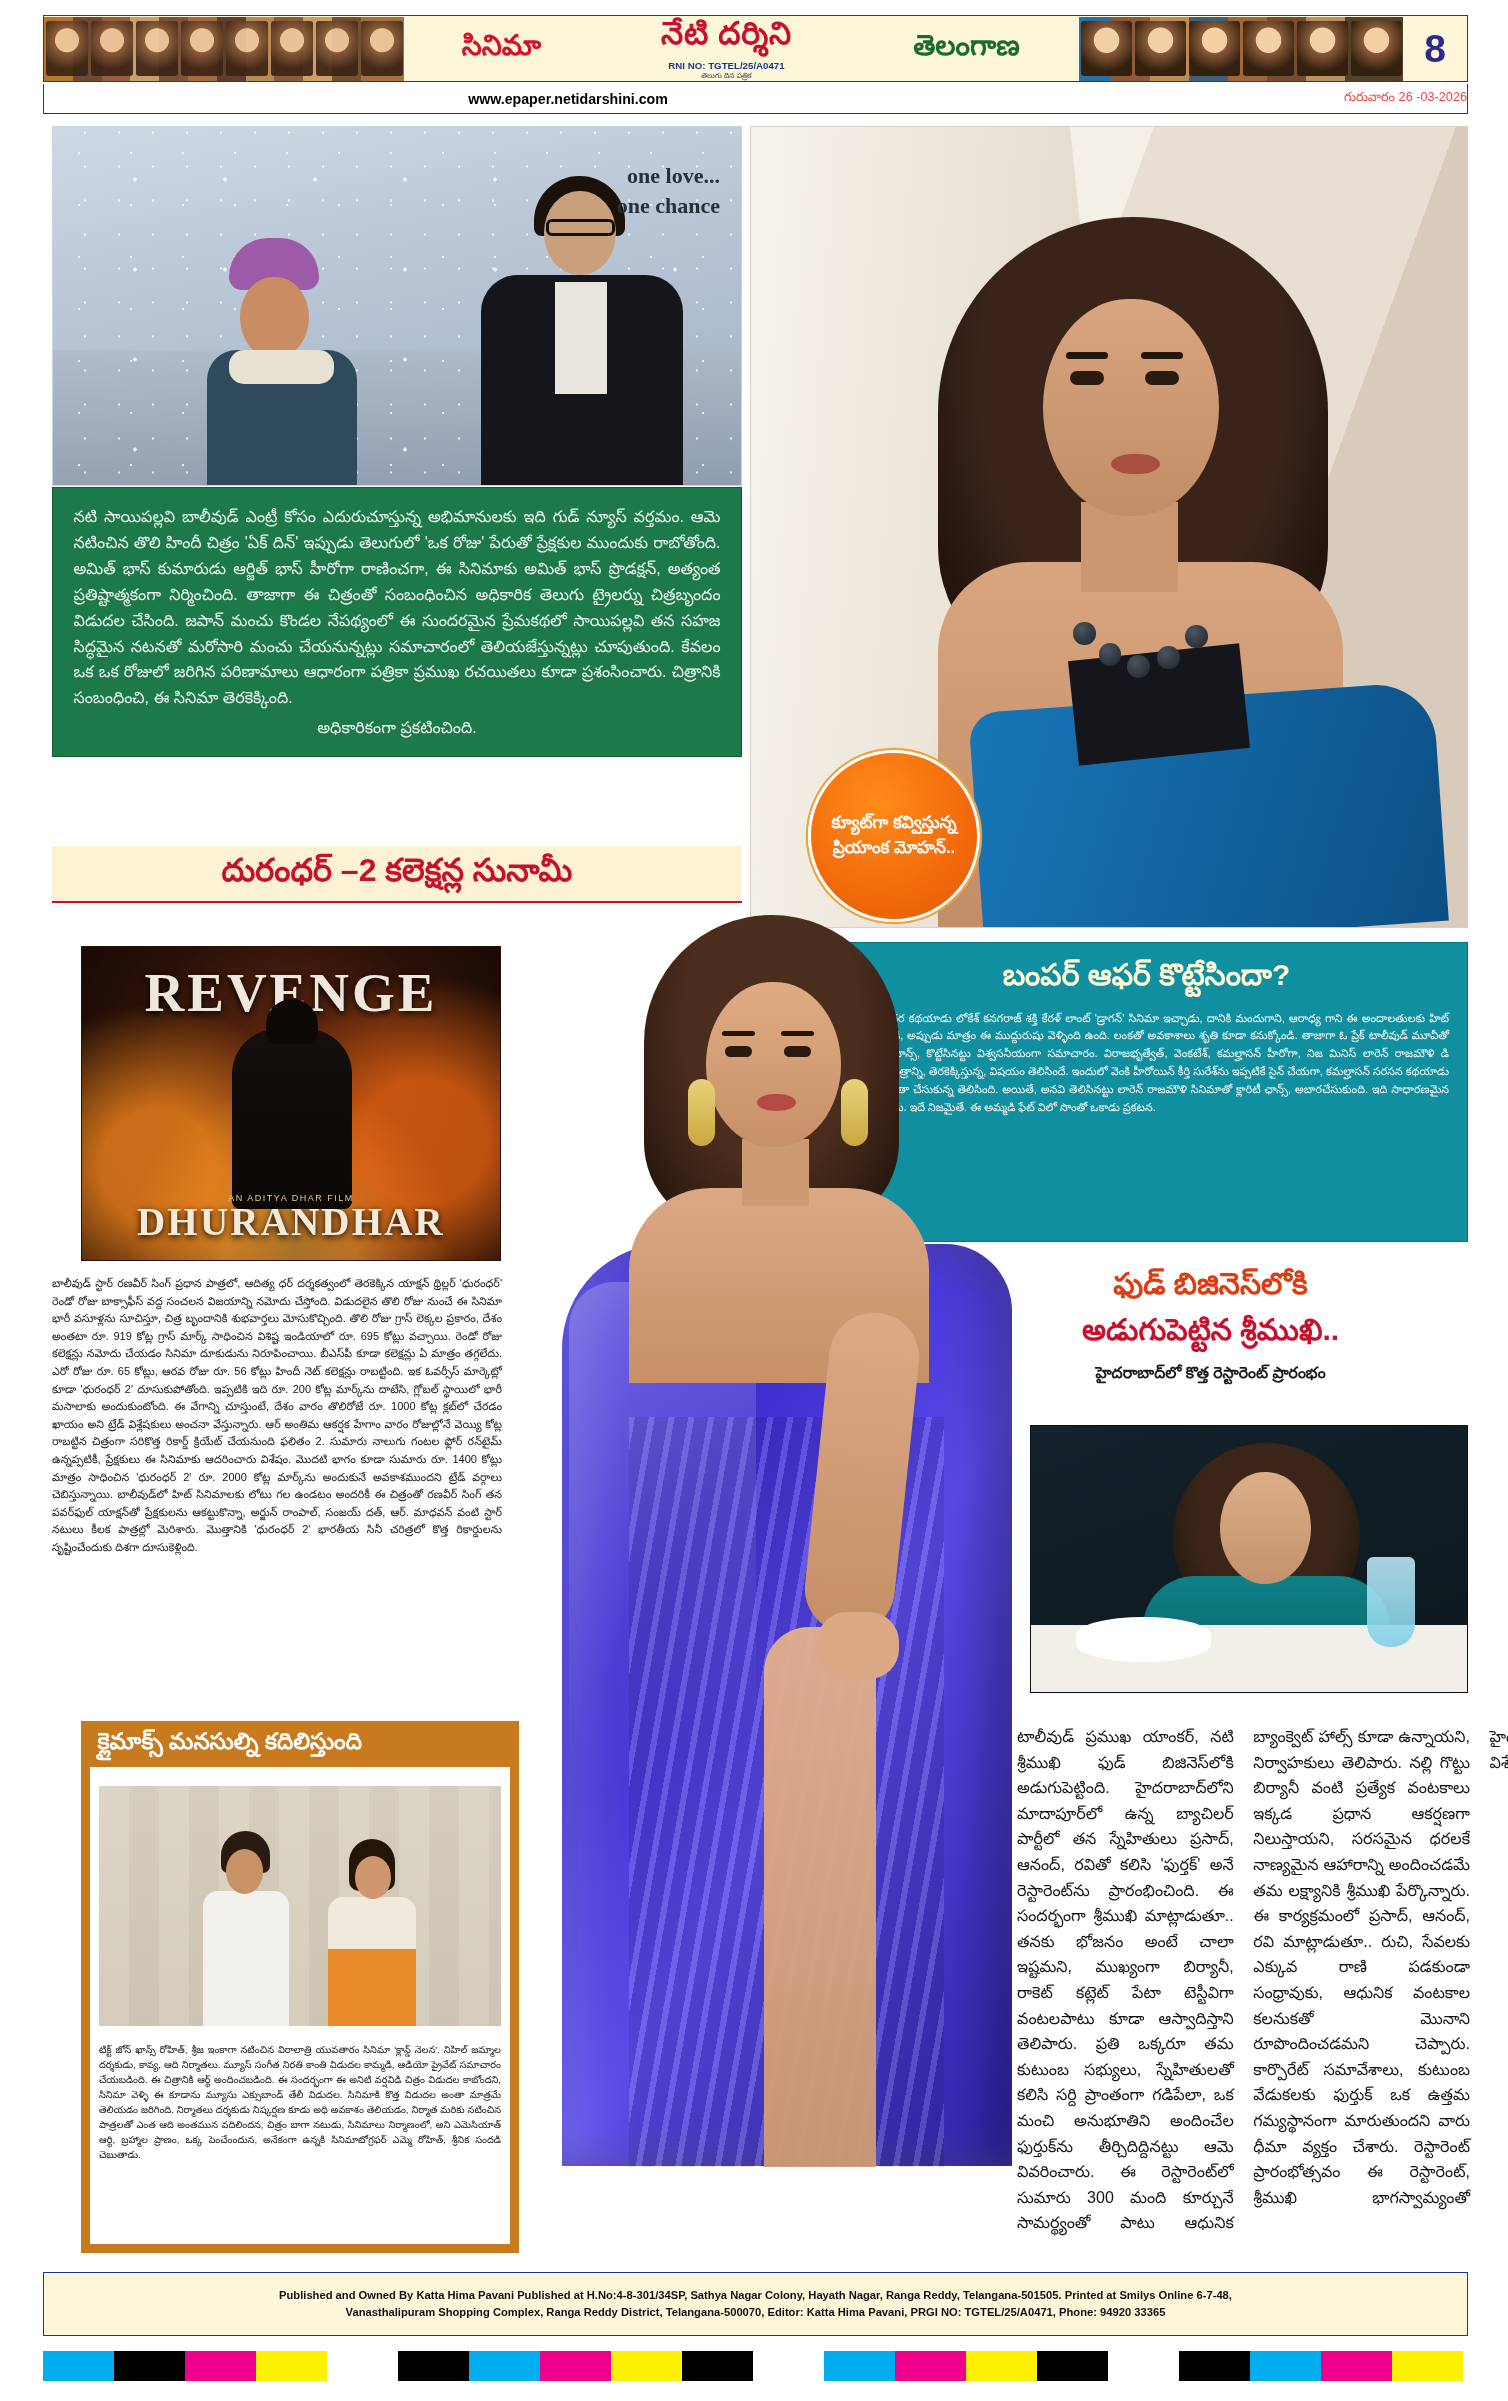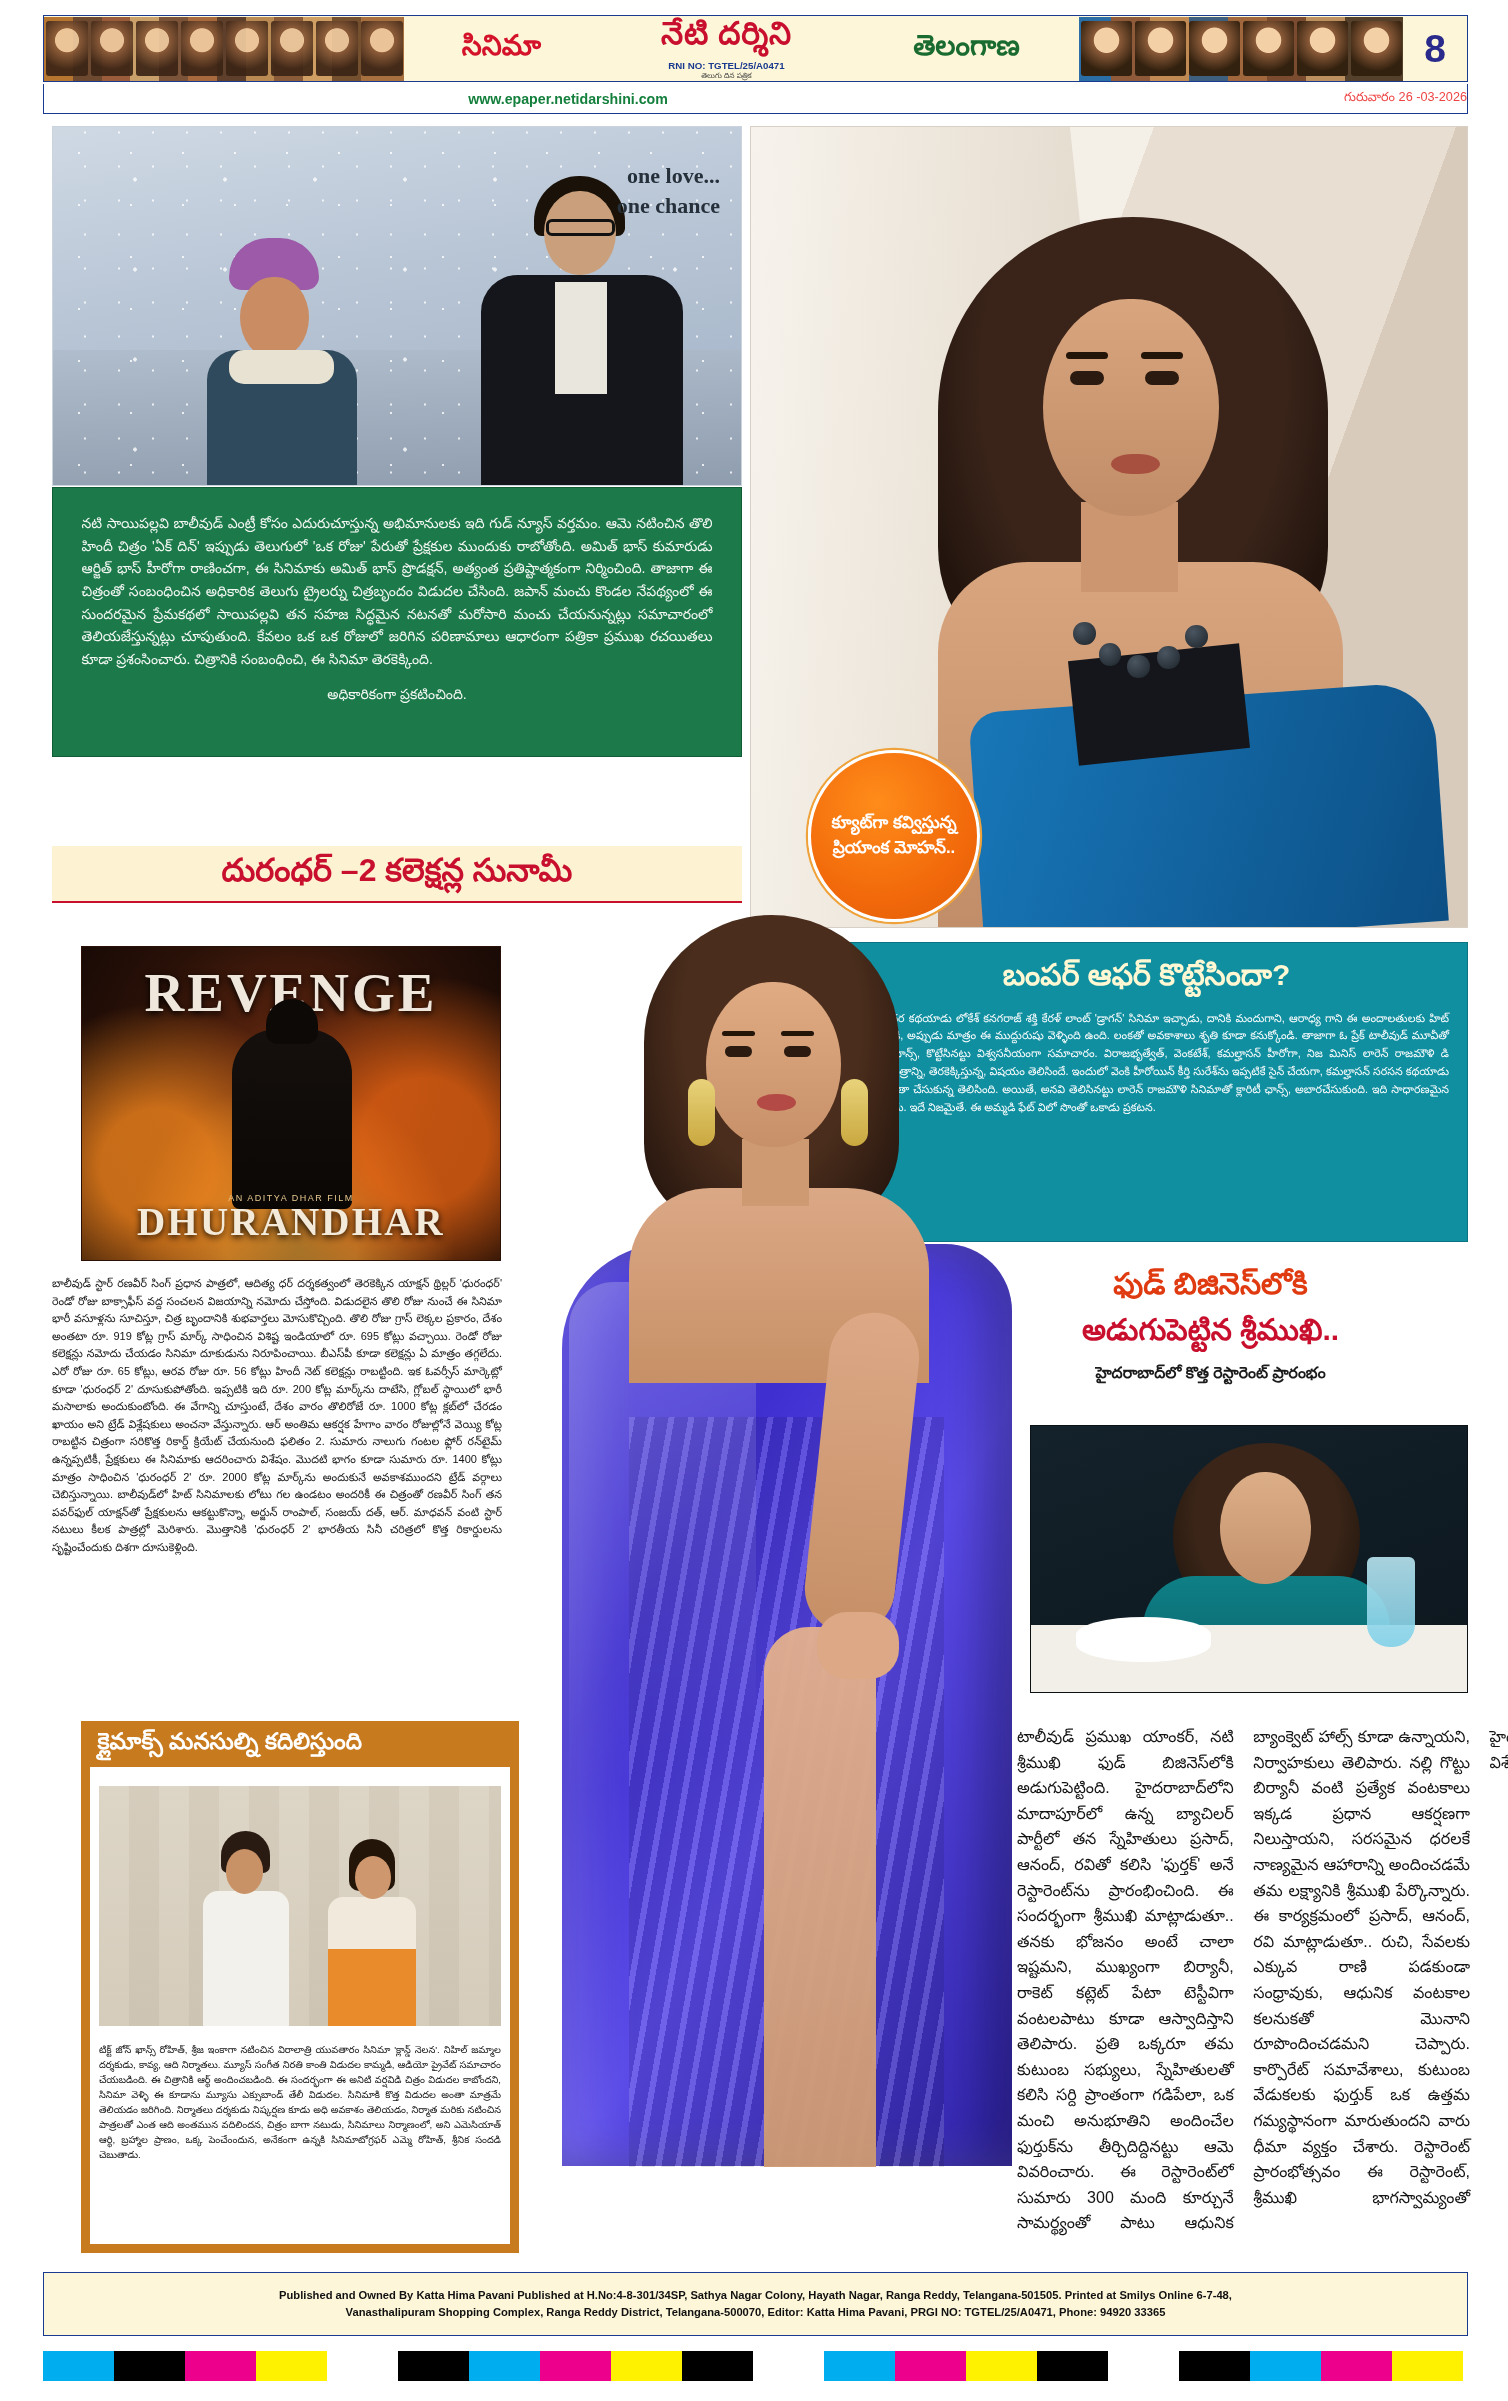--- a/index.html
+++ b/index.html
@@ -48,21 +48,21 @@
   .mh-pageno {
     flex:0 0 64px; height:64px; display:flex; align-items:center; justify-content:center;
     color:#2a2a8c; font-size:39px; font-weight:bold; background:#fdf6d8;
   }
 
   .subbar {
     position:absolute; left:43px; top:84px; width:1425px; height:30px;
     background:#ffffff; border:1.5px solid #1a3a8f; border-top:none;
     display:flex; align-items:center;
   }
-  .subbar .url { flex:1; text-align:center; color:#15803d; font-size:14.2px; font-weight:bold; }
+  .subbar .url { flex:1; text-align:center; color:#000000; font-size:14.2px; font-weight:bold; }
   .subbar .date { flex:0 0 375px; text-align:right; color:#ef4444; font-size:12.7px; font-weight:normal; }
 
   
   .photo-sai {
     position:absolute; left:52px; top:126px; width:690px; height:360px;
     background:linear-gradient(170deg,#cfd9e4 0%, #b9c6d6 40%, #9fb0c4 100%);
     overflow:hidden; border:0.7px solid #cbd3dd;
   }
   .photo-sai .snow { position:absolute; inset:0;
     background-image:
@@ -100,21 +100,21 @@
   .tagline { position:absolute; right:21px; top:34px; text-align:right;
     color:#26303b; font-size:22px; font-weight:bold; line-height:1.35; font-family:"Liberation Serif", serif; }
 
   
   .green-box {
     position:absolute; left:52px; top:487px; width:690px; height:270px;
     background:#1c7a4a; border:0.7px solid #0f5c35; color:#fff; padding:12px 16.5px;
   }
   .green-box h1 { margin:3px 0 4.5px; font-size:30px; text-align:center; color:#fff; font-weight:bold; }
   .green-box h2 { margin:0 0 9px; font-size:21px; text-align:center; color:#ffe13b; font-weight:bold; }
-  .green-box p { margin:12px; font-size:14px; line-height:1.62; text-align:justify; color:#f2f7f3; }
+  .green-box p { margin:4px; font-size:16px; line-height:1.62; text-align:justify; color:#f2f7f3; }
   .green-box p.last { text-align:center; margin-top:3px; }
 
   
   .photo-priyanka {
     position:absolute; left:750px; top:126px; width:718px; height:802px;
     background:linear-gradient(150deg,#efe7de 0%, #e3d8cc 45%, #cfc3b6 100%);
     overflow:hidden; border:0.7px solid #d8cfc5;
   }
   .photo-priyanka .wall { position:absolute; inset:0;
     background:linear-gradient(110deg,#f4efe7 0 40%, #e8ded2 40% 70%, #d8cbbc 70% 100%); }

